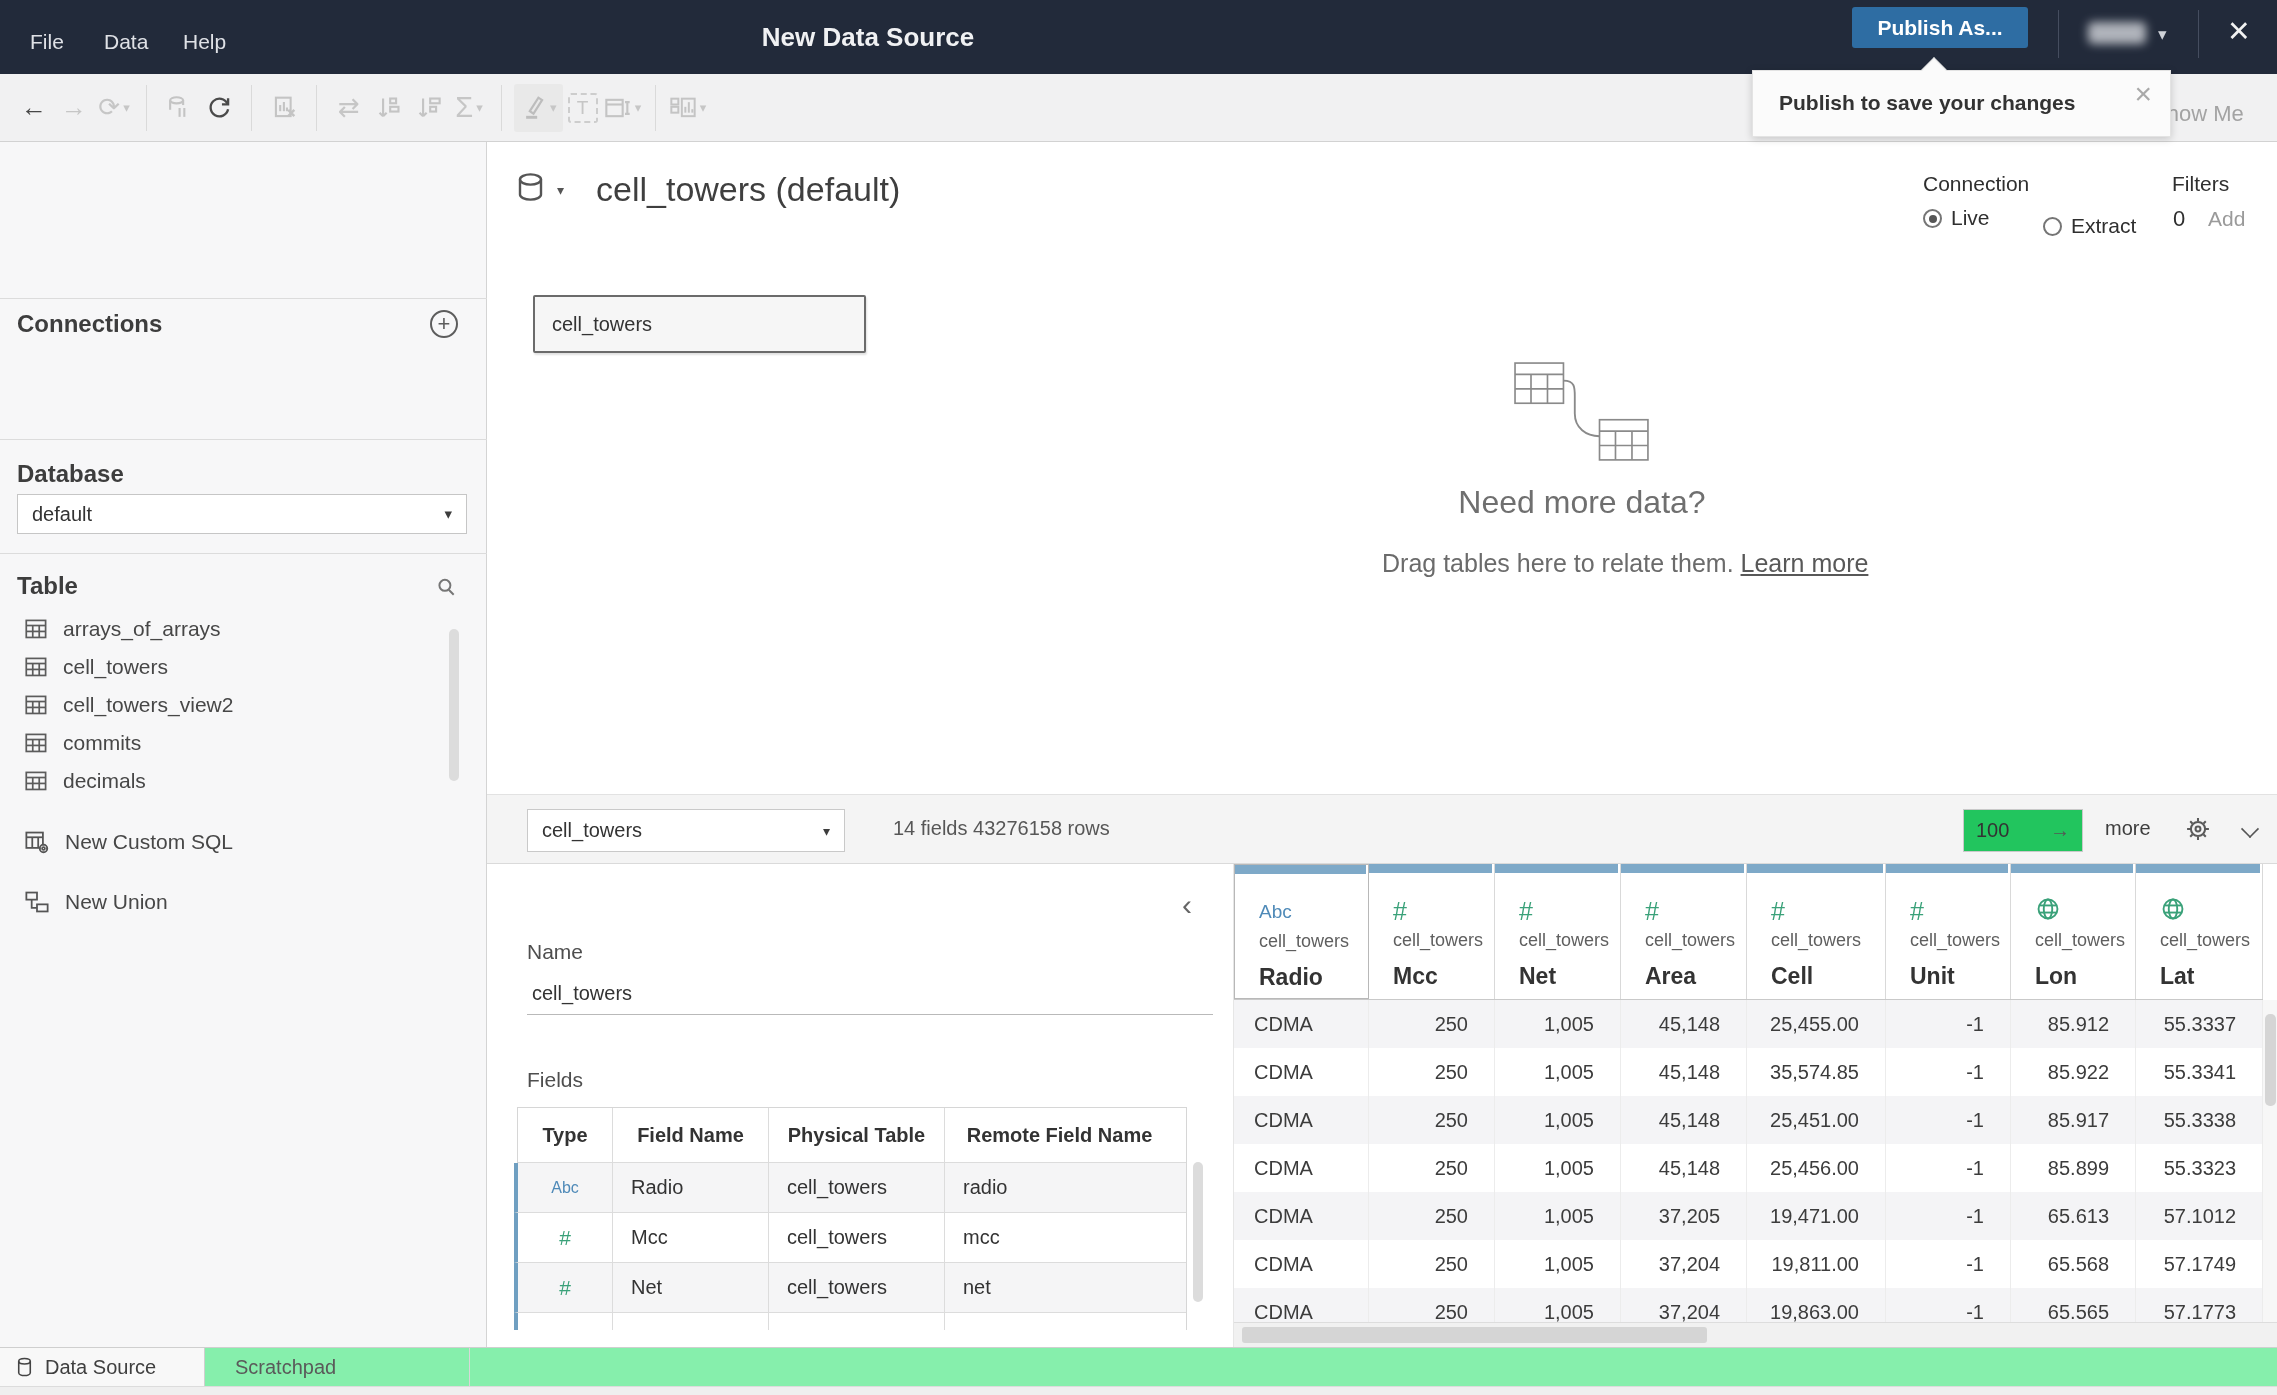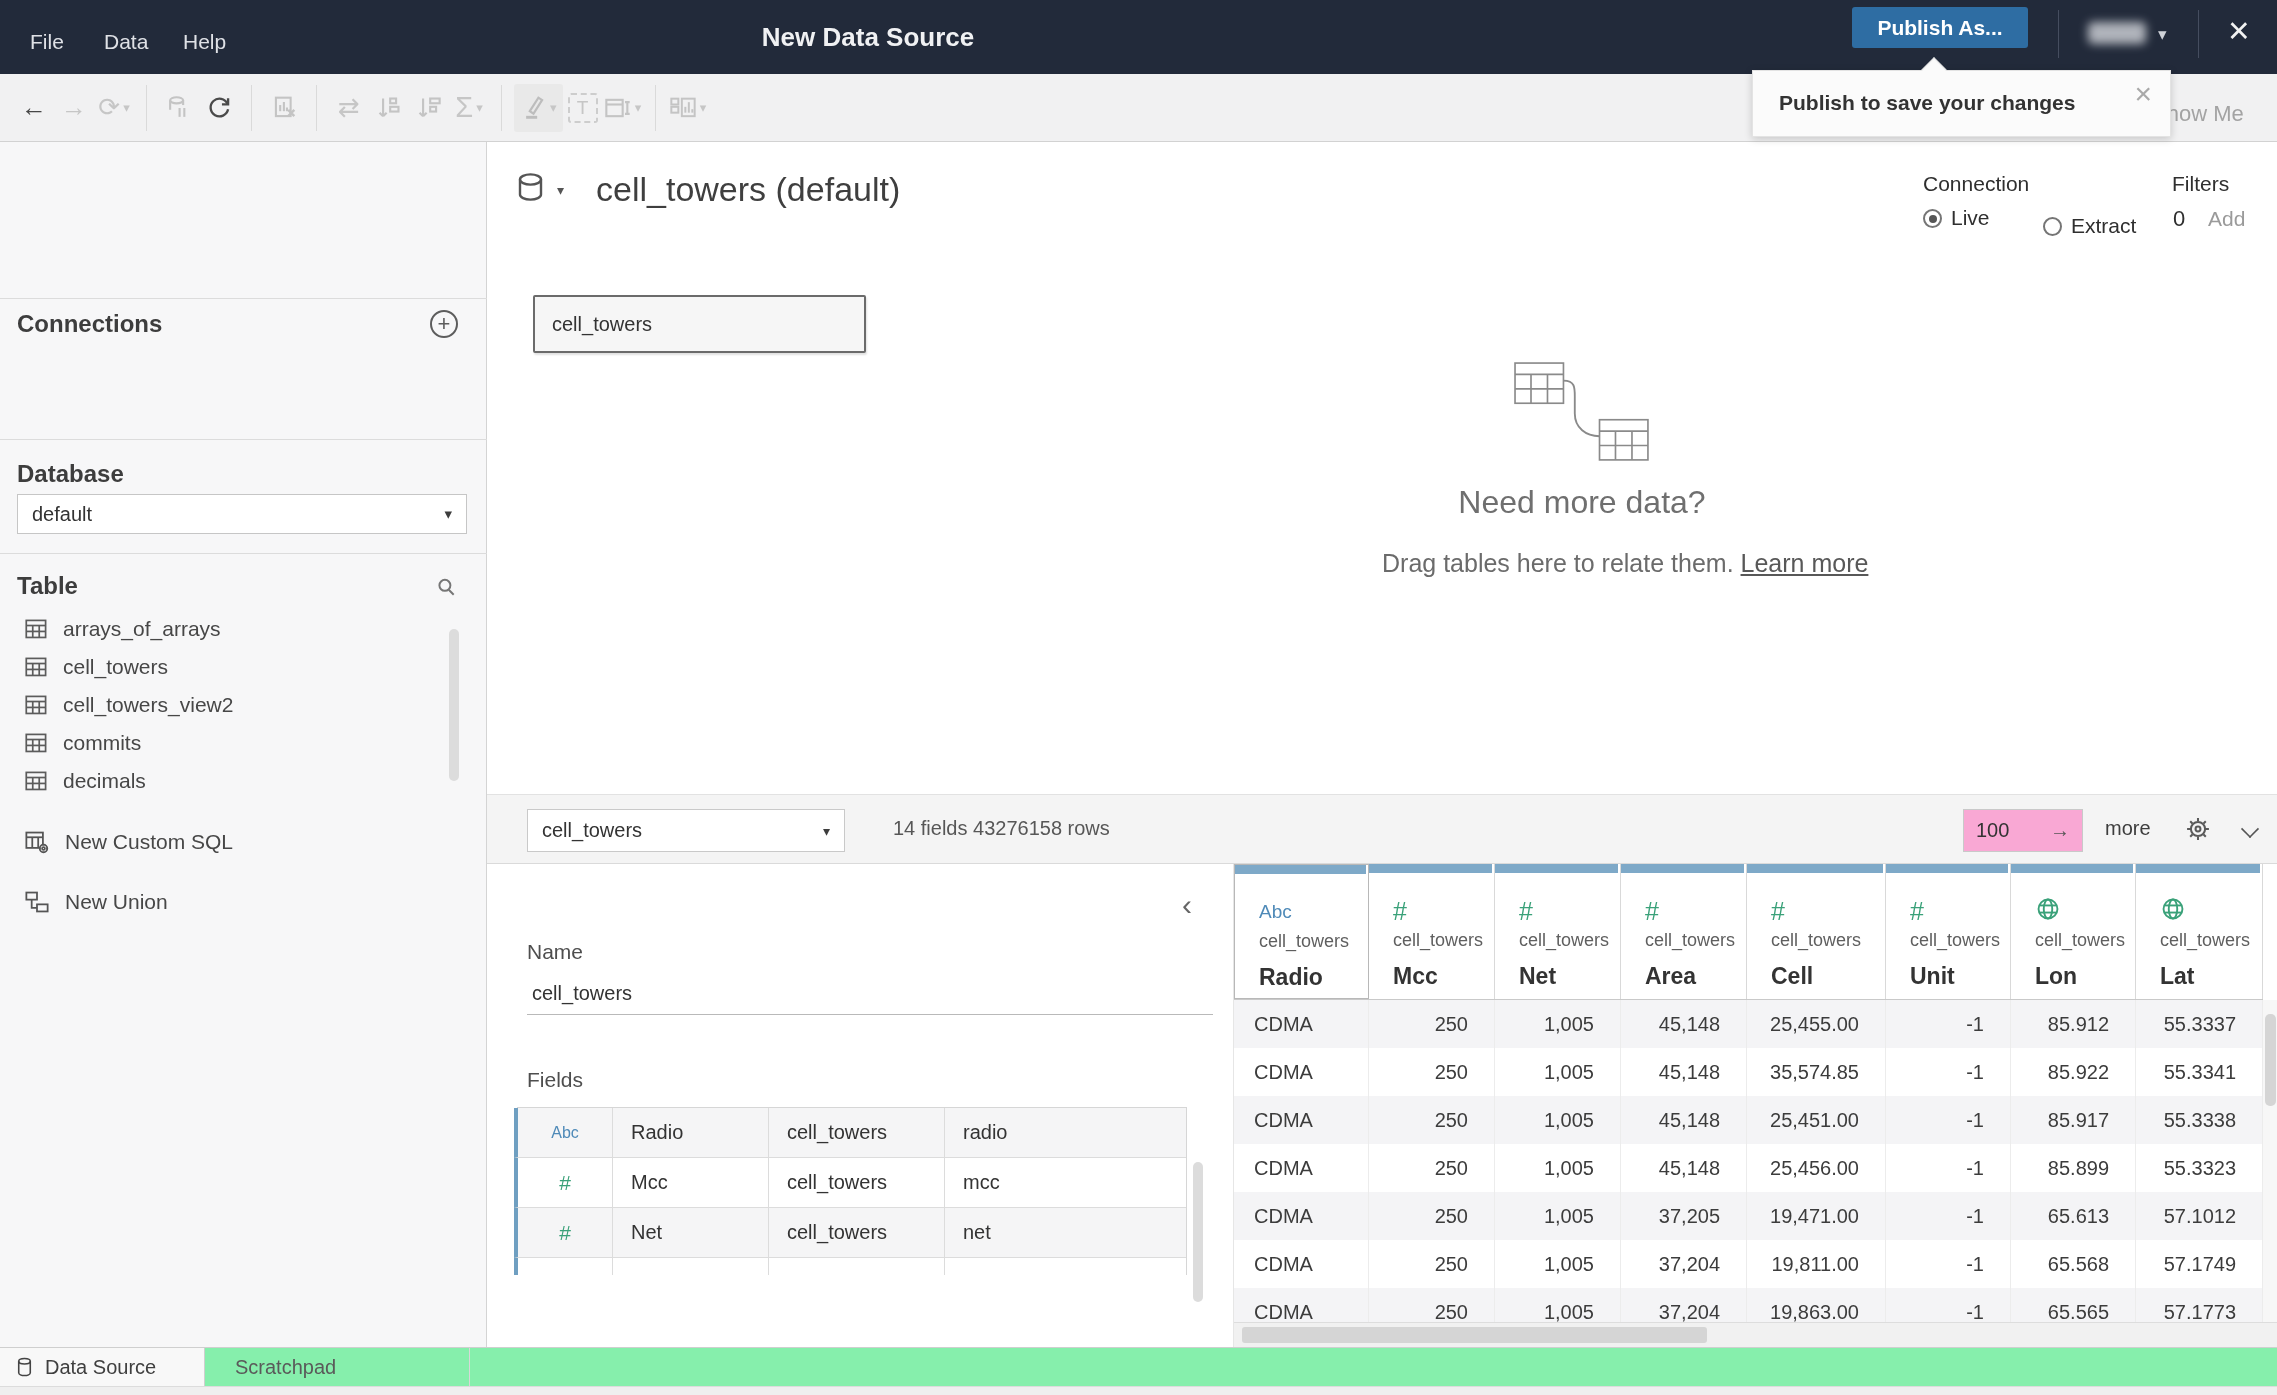--- a/index.html
+++ b/index.html
@@ -73,21 +73,21 @@
   .empty-state{position:absolute;left:895px;top:220px;width:400px;text-align:center;}
   .empty-head{font-size:32px;color:#6f6f6f;margin-top:22px;}
   .empty-body{font-size:25px;color:#6b6b6b;margin-top:28px;white-space:nowrap;text-align:center;}
   .empty-link{color:#585858;text-decoration:underline;cursor:pointer;}
 
   
   .metabar{left:487px;top:794px;width:1790px;height:70px;background:#f4f4f4;border-top:1px solid #e2e2e2;border-bottom:1px solid #dadada;}
   .meta-select{position:absolute;left:40px;top:14px;width:318px;height:43px;background:#fff;border:1px solid #c9c9c9;display:flex;align-items:center;padding:0 14px;font-size:20px;color:#333;cursor:pointer;}
   .meta-select .sel-caret{margin-left:auto;font-size:14px;color:#3d3d3d;}
   .meta-summary{position:absolute;left:406px;top:22px;font-size:20px;color:#575757;}
-  .rows-input{position:absolute;left:1476px;top:14px;width:120px;height:43px;background:#f9a8d4;border:1px solid #c9c9c9;display:flex;align-items:center;padding:0 12px;font-size:20px;color:#333;}
+  .rows-input{position:absolute;left:1476px;top:14px;width:120px;height:43px;background:#22c55e;border:1px solid #c9c9c9;display:flex;align-items:center;padding:0 12px;font-size:20px;color:#333;}
   .rows-input .arrow{margin-left:auto;color:#555;font-size:20px;cursor:pointer;}
   .rows-lbl{position:absolute;left:1618px;top:22px;font-size:20px;color:#3d3d3d;}
   .meta-gear{position:absolute;left:1696px;top:19px;cursor:pointer;}
   .meta-chevron{position:absolute;left:1755px;top:26px;width:16px;height:16px;border-right:2px solid #555;border-bottom:2px solid #555;transform:rotate(45deg) scale(.8);cursor:pointer;}
 
   
   .leftpanel{left:487px;top:864px;width:746px;height:483px;background:#fff;}
   .collapse{position:absolute;left:695px;top:26px;font-size:30px;color:#666;cursor:pointer;line-height:1;}
   .lp-label{position:absolute;left:40px;font-size:21px;color:#4e4e4e;}
   .name-value{position:absolute;left:45px;top:118px;font-size:20px;color:#333;}
@@ -408,20 +408,26 @@
     <span class="meta-chevron"></span>
   </div>
 
   <div class="abs leftpanel">
     <span class="collapse">‹</span>
     <span class="lp-label" style="top:76px">Name</span>
     <span class="name-value">cell_towers</span>
     <div class="name-underline"></div>
     <span class="lp-label" style="top:204px">Fields</span>
     <div class="fields-table" id="fields-table">
+        <div class="ft-row head">
+          <div class="ft-cell" style="width: 95px;">Type</div>
+          <div class="ft-cell" style="width: 156px;">Field Name</div>
+          <div class="ft-cell" style="width: 176px;">Physical Table</div>
+          <div class="ft-cell" style="width: 229px;">Remote Field Name</div>
+        </div>
         <div class="ft-row body alt">
           <div class="ft-cell type" style="width:95px">
             <span class="ft-abc">Abc</span>
           </div>
           <div class="ft-cell" style="width:156px">Radio</div>
           <div class="ft-cell" style="width:176px">cell_towers</div>
           <div class="ft-cell" style="width:229px">radio</div>
         </div>
         <div class="ft-row body">
           <div class="ft-cell type" style="width:95px">

